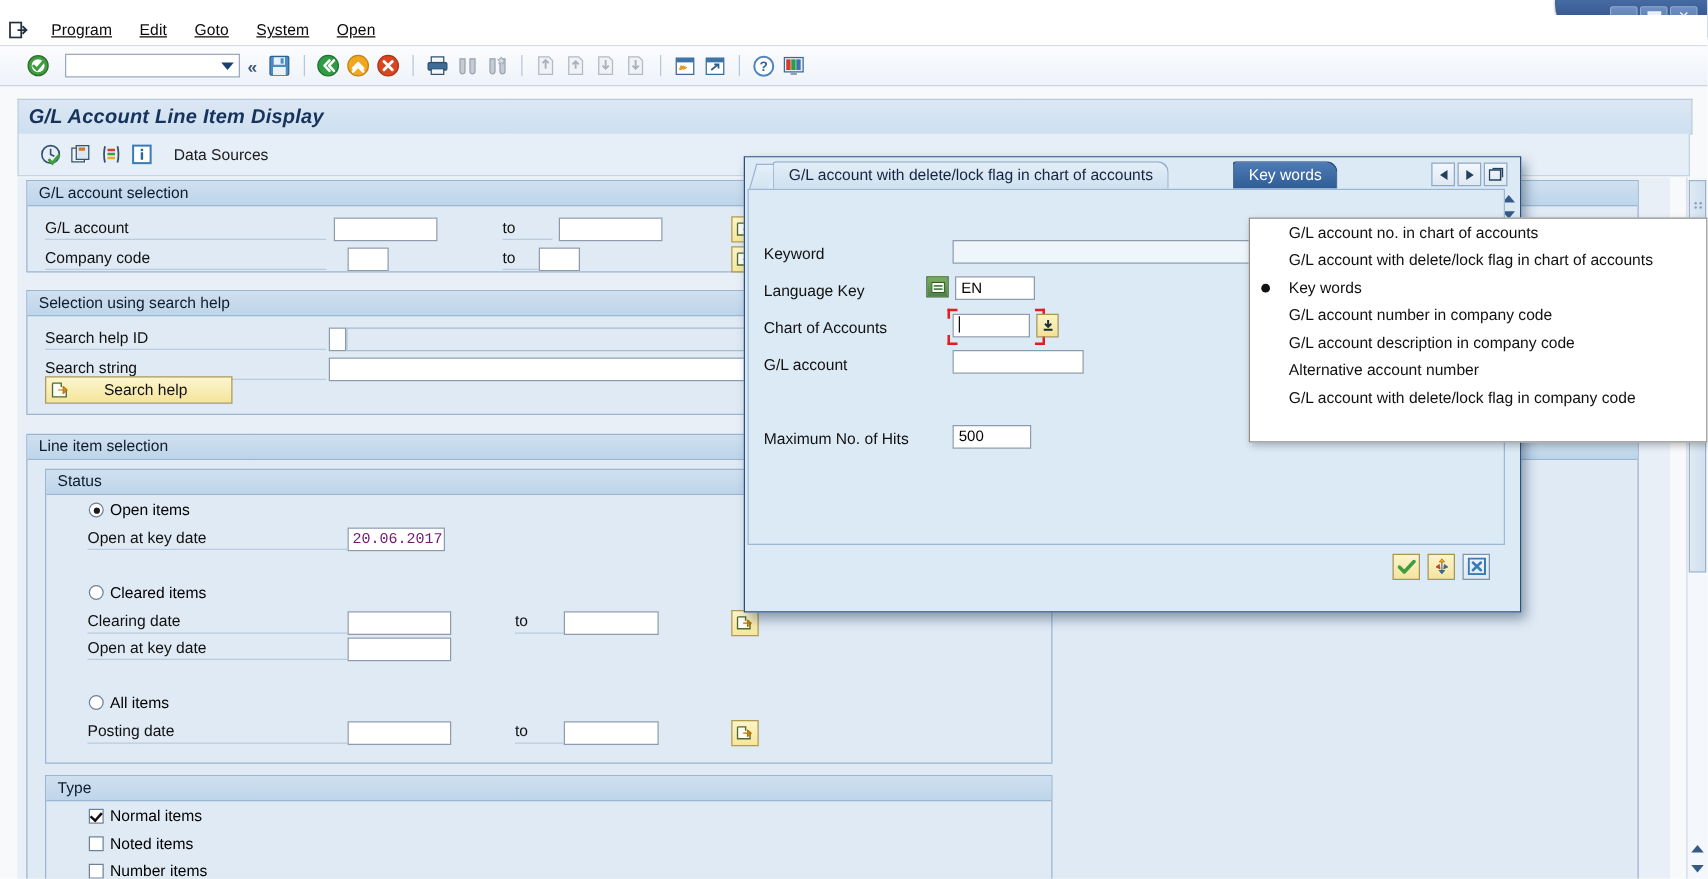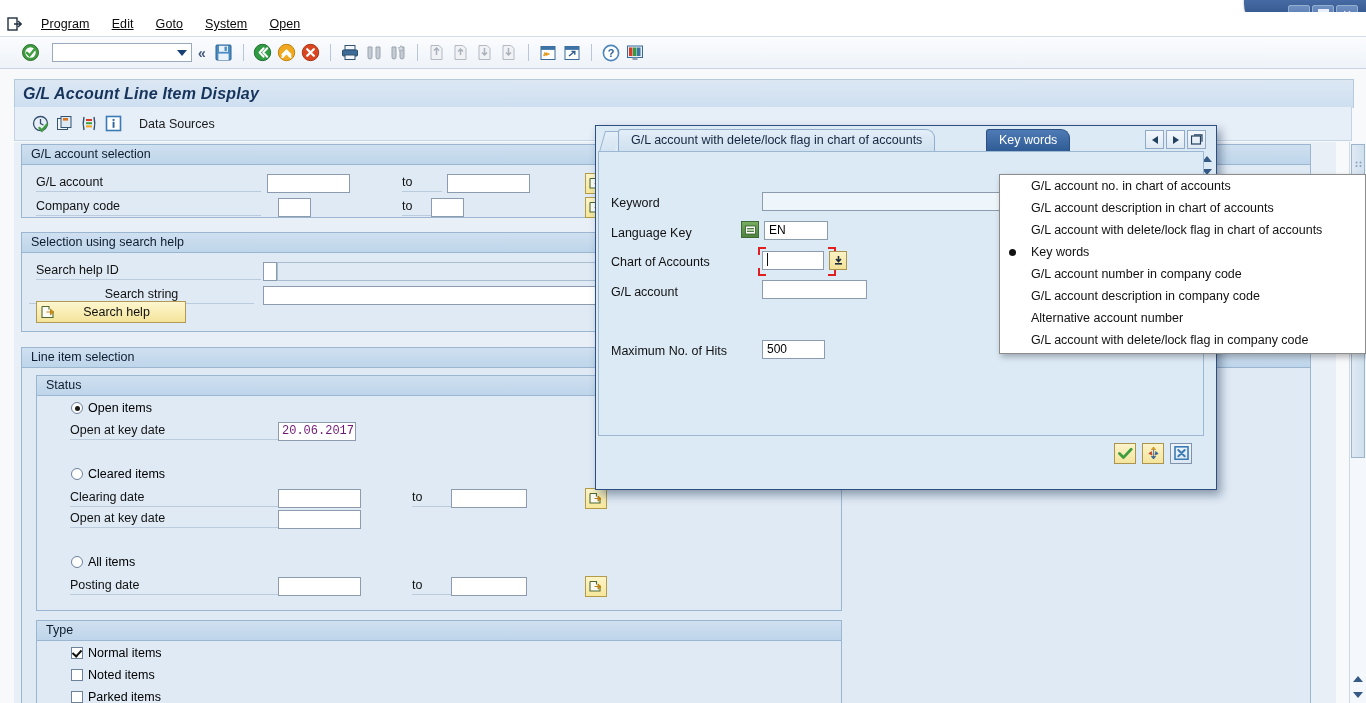--- a/index.html
+++ b/index.html
@@ -506,21 +506,21 @@
       </div>
     </div>
 
     <div class="groupbox" style="left:7px; top:90px; width:1290px; height:100px;">
       <div class="gb-title">Selection using search help</div>
       <div class="gb-body">
         <div class="fld-label" style="left:14px; top:9px; width:225px;">Search help ID</div>
         <div class="inp" style="left:241px; top:9px; width:14px;"></div>
         <div class="inp" style="left:255px; top:9px; width:1025px; background:#dfeaf5; border-color:#a9bcd0;"></div>
 
-        <div class="fld-label" style="left:7px; top:33px; width:225px;text-align:center;">Search string</div>
+        <div class="fld-label" style="left:14px; top:33px; width:225px;">Search string</div>
         <div class="inp" style="left:241px; top:33px; width:1039px;"></div>
 
         <div class="btn-std" style="left:14px; top:48px; width:150px;">
           <svg width="15" height="14" viewBox="0 0 15 14">
             <path d="M1 1.5 h7 v3 M1 1.5 v11 h11 v-6" fill="#fdfdf6" stroke="#4e6a33" stroke-width="1.1"></path>
             <path d="M5.5 7 h6.5 M9.5 4.2 l3.2 2.8 -3.2 2.8z" fill="#f0a81e" stroke="#b3780c" stroke-width=".9" stroke-linejoin="round"></path>
           </svg>
           <span class="btxt">Search help</span>
         </div>
       </div>
@@ -582,21 +582,21 @@
             <div class="chk-row" style="left:34px; top:5px;">
               <span class="chk on"></span>
               <span>Normal items</span>
             </div>
             <div class="chk-row" style="left:34px; top:27px;">
               <span class="chk"></span>
               <span>Noted items</span>
             </div>
             <div class="chk-row" style="left:34px; top:49px;">
               <span class="chk"></span>
-              <span>Parked items</span>
+              <span>Number items</span>
             </div>
           </div>
         </div>
 
       </div>
     </div>
 
   </div>
 
   <div class="vscroll">
@@ -716,23 +716,20 @@
       </div>
 
     </div>
   </div>
 
   <div class="dropdown">
     <div class="dd-item">
       <span>G/L account no. in chart of accounts</span>
     </div>
     <div class="dd-item">
-      <span>G/L account description in chart of accounts</span>
-    </div>
-    <div class="dd-item">
       <span>G/L account with delete/lock flag in chart of accounts</span>
     </div>
     <div class="dd-item">
       <span class="bullet"></span>
       <span>Key words</span>
     </div>
     <div class="dd-item">
       <span>G/L account number in company code</span>
     </div>
     <div class="dd-item">

